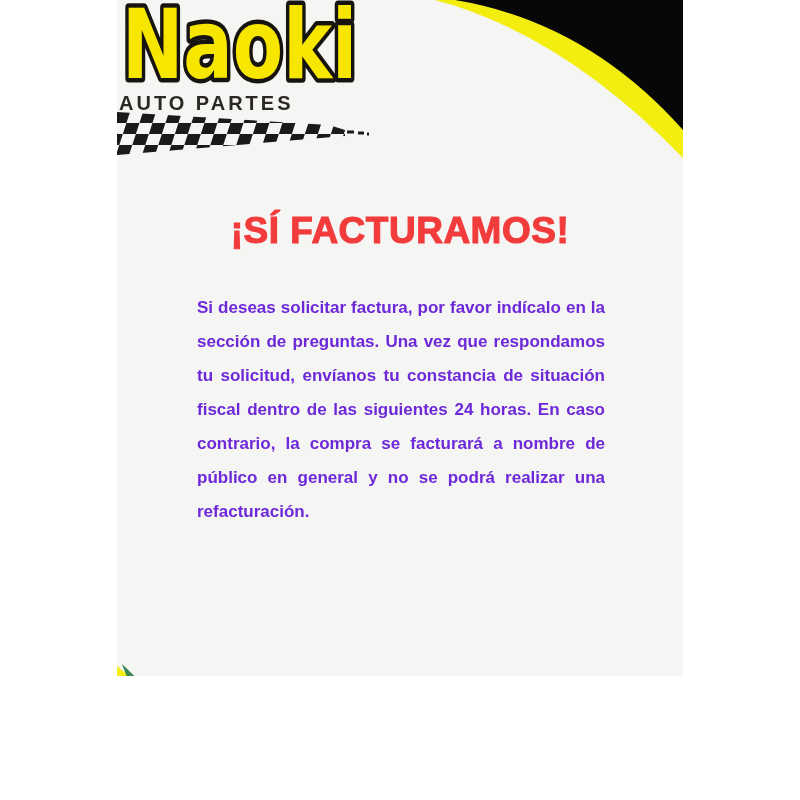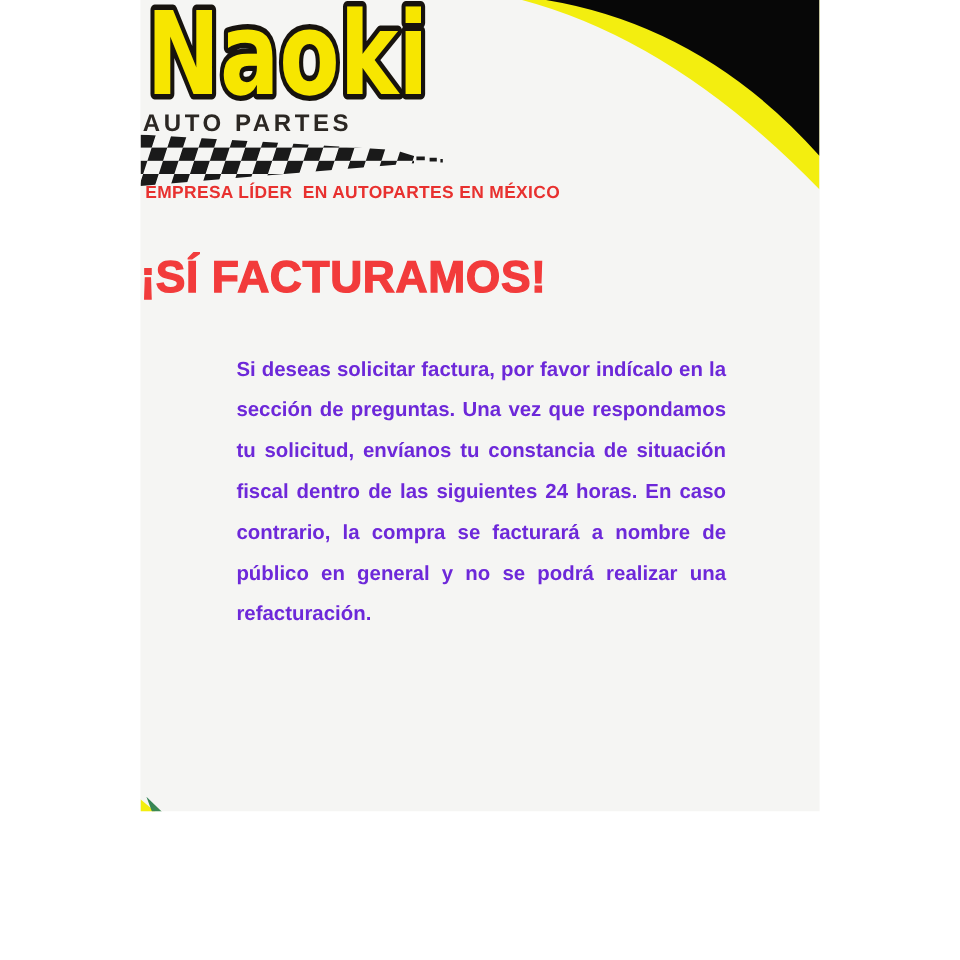--- a/index.html
+++ b/index.html
@@ -49,21 +49,21 @@
   .tagline {
     position: absolute; top: 153px; left: 4px;
     font-size: 14.5px; font-weight: 700;
     letter-spacing: 0.3px;
     color: #e8312f;
     white-space: pre;
   }
   .heading {
     position: absolute; top: 210px; left: 0;
     width: 100%;
-    text-align: left;
+    text-align: center;
     font-size: 37px; font-weight: 700;
     letter-spacing: 0.5px;
     color: #f23b3b;
     -webkit-text-stroke: 1.1px #f23b3b;
   }
   .bodytext {
     position: absolute; top: 291px; left: 80px;
     width: 408px;
     font-size: 17px; font-weight: 700;
     line-height: 34px;
@@ -96,21 +96,20 @@
       <defs>
         <pattern id="chk" width="26" height="22" patternUnits="userSpaceOnUse" patternTransform="skewX(-18)">
           <rect x="0" y="0" width="13" height="11" fill="#1a1a1a"></rect>
           <rect x="13" y="11" width="13" height="11" fill="#1a1a1a"></rect>
         </pattern>
       </defs>
       <path d="M0,0 L212,13 L228,18 L228,24 L0,43 Z" fill="url(#chk)"></path>
       <path d="M230,20 h7 m4,1 h6 m3,1 h5" stroke="#1a1a1a" stroke-width="3" fill="none"></path>
     </svg>
 
-    <div class="tagline">EMPRESA LÍDER  EN AUTOPARTES EN MÉXICO</div>
 
     <div class="heading">¡SÍ FACTURAMOS!</div>
 
     <div class="bodytext">Si deseas solicitar factura, por favor indícalo en la sección de preguntas. Una vez que respondamos tu solicitud, envíanos tu constancia de situación fiscal dentro de las siguientes 24 horas. En caso contrario, la compra se facturará a nombre de público en general y no se podrá realizar una refacturación.</div>
 
     <svg class="bottom-svg" viewBox="0 0 566 160" preserveAspectRatio="none" aria-hidden="true">
       <defs>
         <linearGradient id="gradLeftGreen" x1="0" y1="0" x2="0.25" y2="1">
           <stop offset="0" stop-color="#2e8054"></stop>
           <stop offset="1" stop-color="#cbe94c"></stop>

